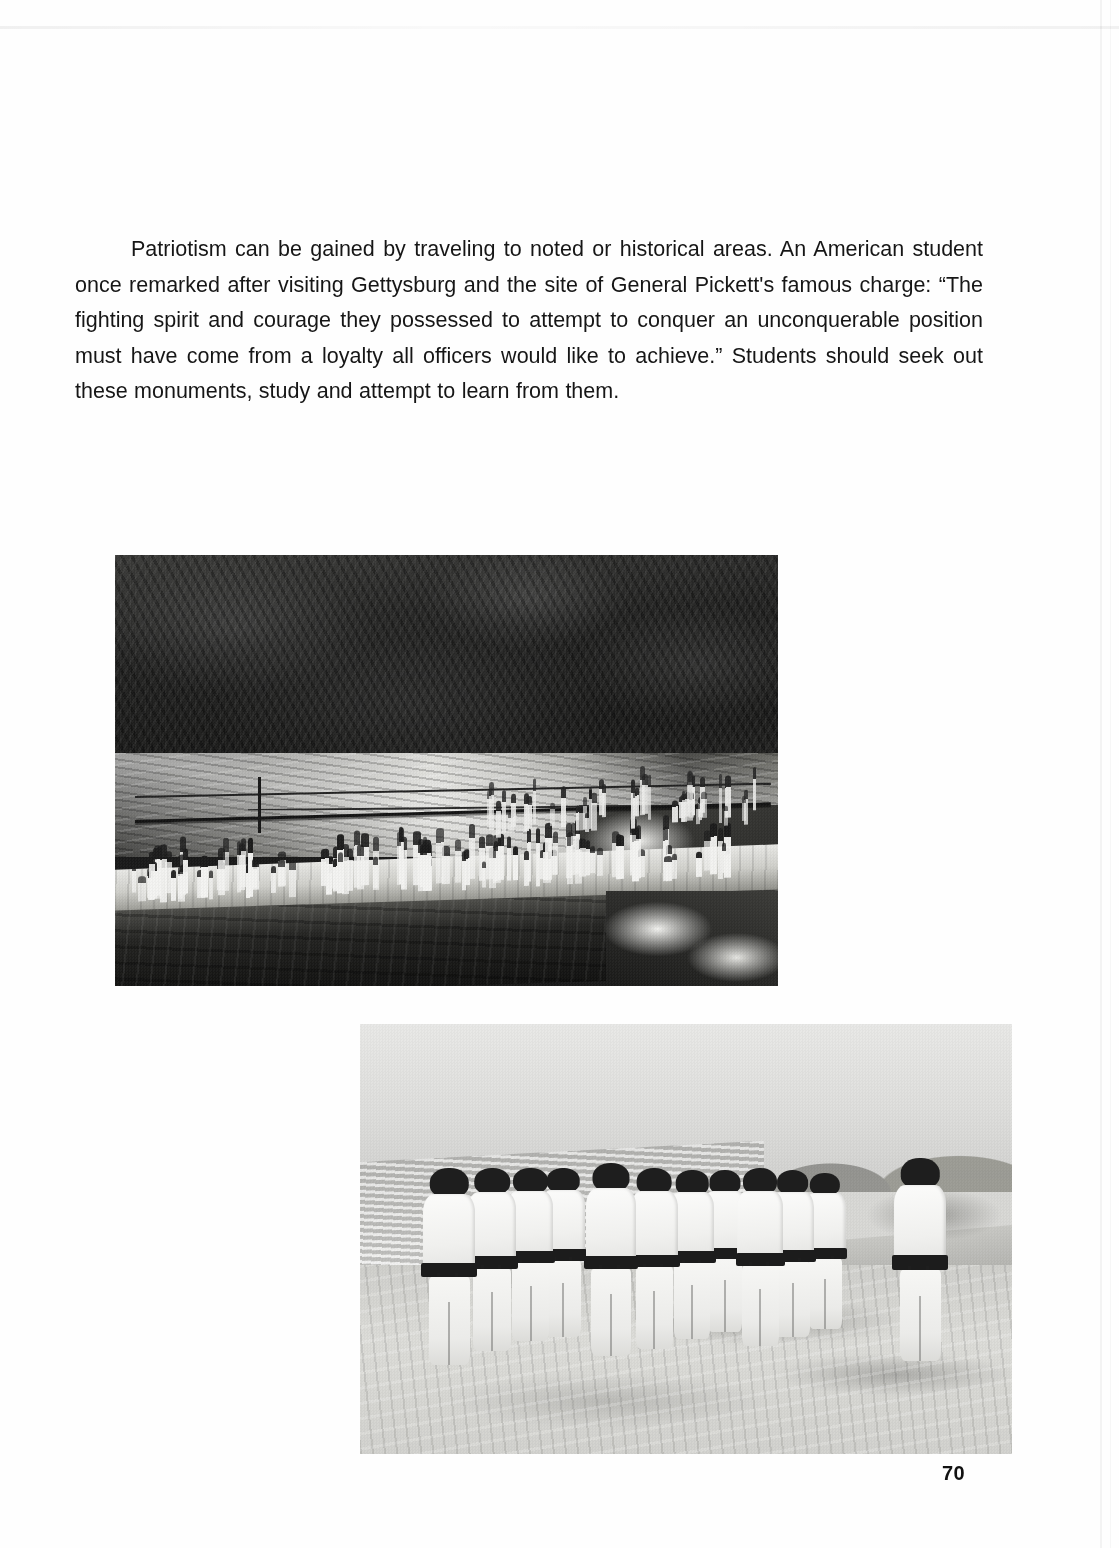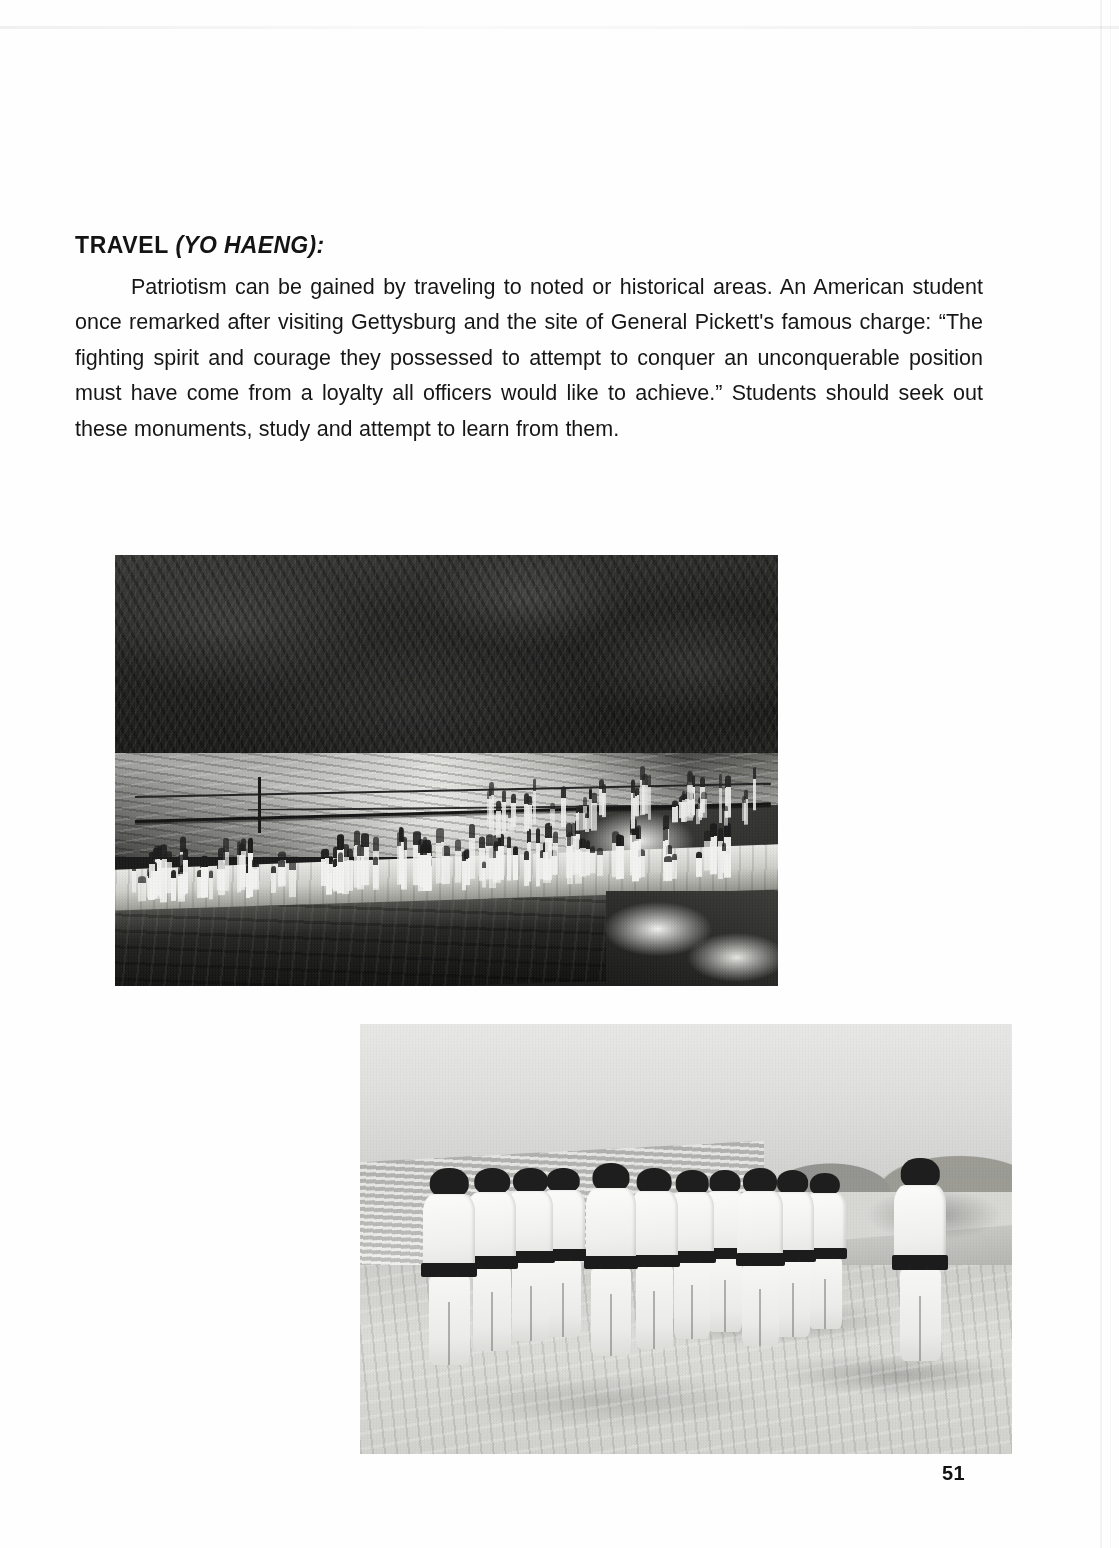--- a/index.html
+++ b/index.html
@@ -427,24 +427,20 @@
 <body>
 
 <div class="page">
 
   <div class="scan-edge-top"></div>
   <div class="scan-edge-right"></div>
   <div class="scan-edge-right2"></div>
 
   <div class="content">
 
-    <h2 class="heading">
-      <span class="kw">TRAVEL</span>
-      <span class="rom">(YO HAENG):</span>
-    </h2>
 
     <p class="body-text">Patriotism can be gained by traveling to noted or historical areas. An American student once remarked after visiting Gettysburg and the site of General Pickett's famous charge: “The fighting spirit and courage they possessed to attempt to conquer an unconquerable position must have come from a loyalty all officers would like to achieve.” Students should seek out these monuments, study and attempt to learn from them.</p>
 
   </div>
 
   <figure class="photo1">
     <div class="p1-forest"></div>
     <div class="p1-cliff"></div>
     <div class="p1-boulders-r"></div>
     <div class="p1-bridge-cable"></div>
@@ -731,15 +727,15 @@
           <div class="torso"></div>
           <div class="belt"></div>
           <div class="belt-knot"></div>
           <div class="legs"></div>
           <div class="leg-split"></div>
         </div>
       </div>
     <div class="p2-grain"></div>
   </figure>
 
-  <div class="page-number">51</div>
+  <div class="page-number">70</div>
 
 </div>
 
 </body></html>

